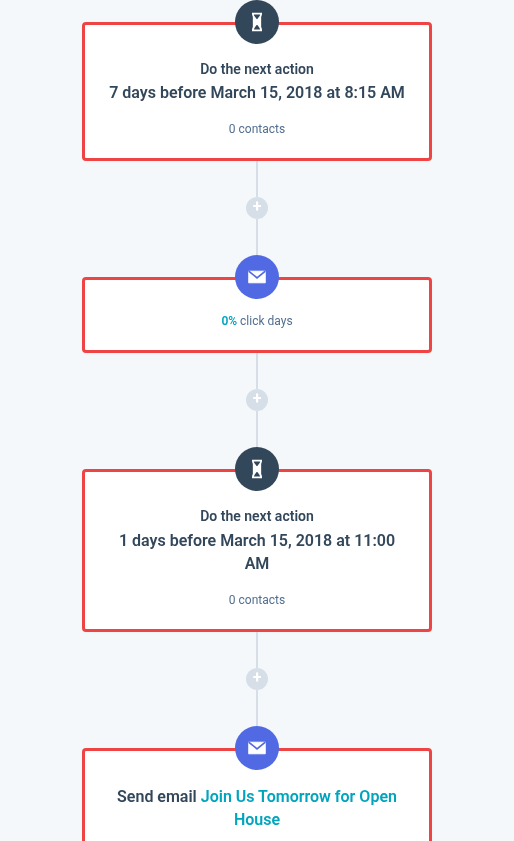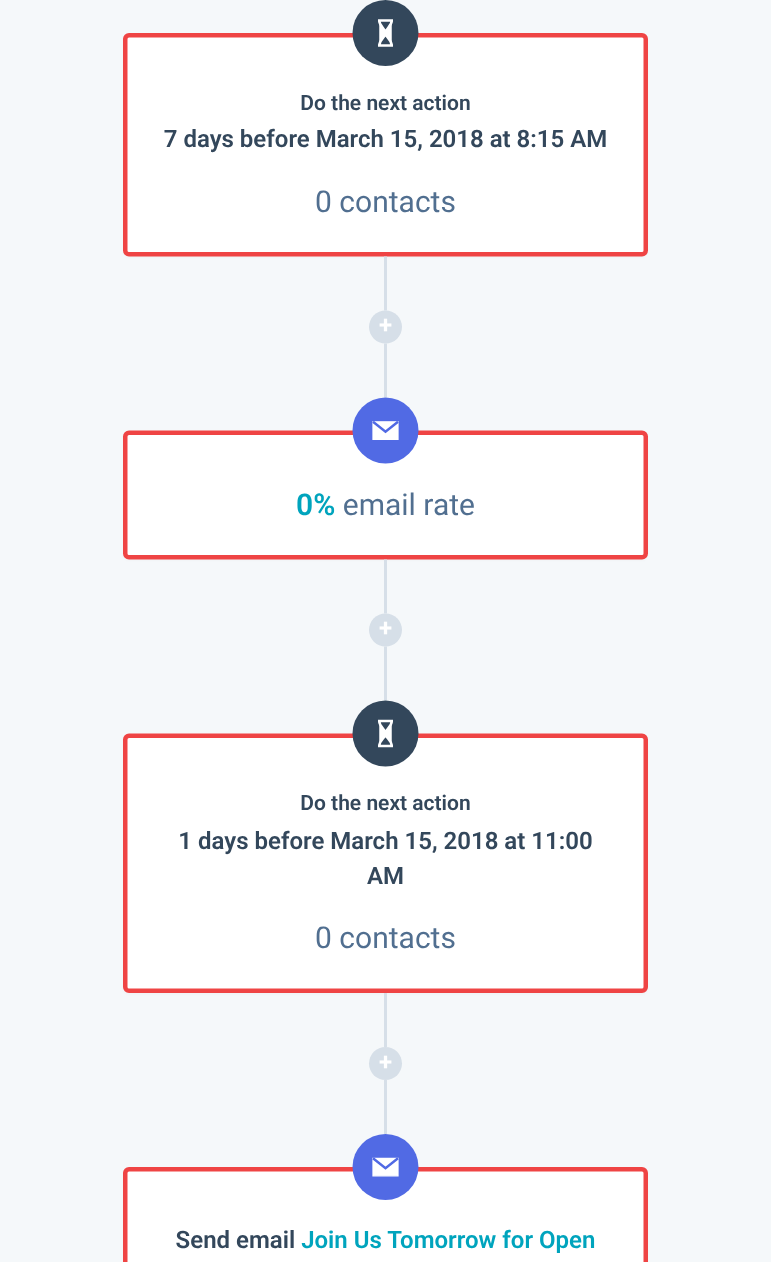--- a/index.html
+++ b/index.html
@@ -52,21 +52,21 @@
     line-height: 1.45;
     margin-bottom: 18px;
   }
   .card .link {
     color: #00a4bd;
     font-weight: 600;
     cursor: pointer;
   }
   .card .meta {
     color: #516f90;
-    font-size: 20px;
+    font-size: 12px;
   }
   .card .meta .pct {
     color: #00a4bd;
     font-weight: 600;
   }
   .connector {
     width: 2px;
     height: 36px;
     background: #d6dfe8;
   }
@@ -108,21 +108,21 @@
   <div class="connector"></div>
 
   <div class="icon-circle icon-email">
     <svg viewBox="0 0 24 24" fill="white">
         <path d="M2 5h20v14H2z" fill="white"></path>
         <path d="M2 5l10 8 10-8" fill="none" stroke="#516ae4" stroke-width="2"></path>
       </svg>
   </div>
   <div class="card">
     <div class="meta">
-      <span class="pct">0%</span><span> email rate</span>
+      <span class="pct">0%</span><span> click days</span>
     </div>
   </div>
   <div class="connector"></div>
   <div class="plus-btn">
       <span>+</span>
     </div>
   <div class="connector"></div>
 
   <div class="icon-circle icon-delay">
     <svg viewBox="0 0 24 24" fill="none" stroke="white" stroke-width="2">

